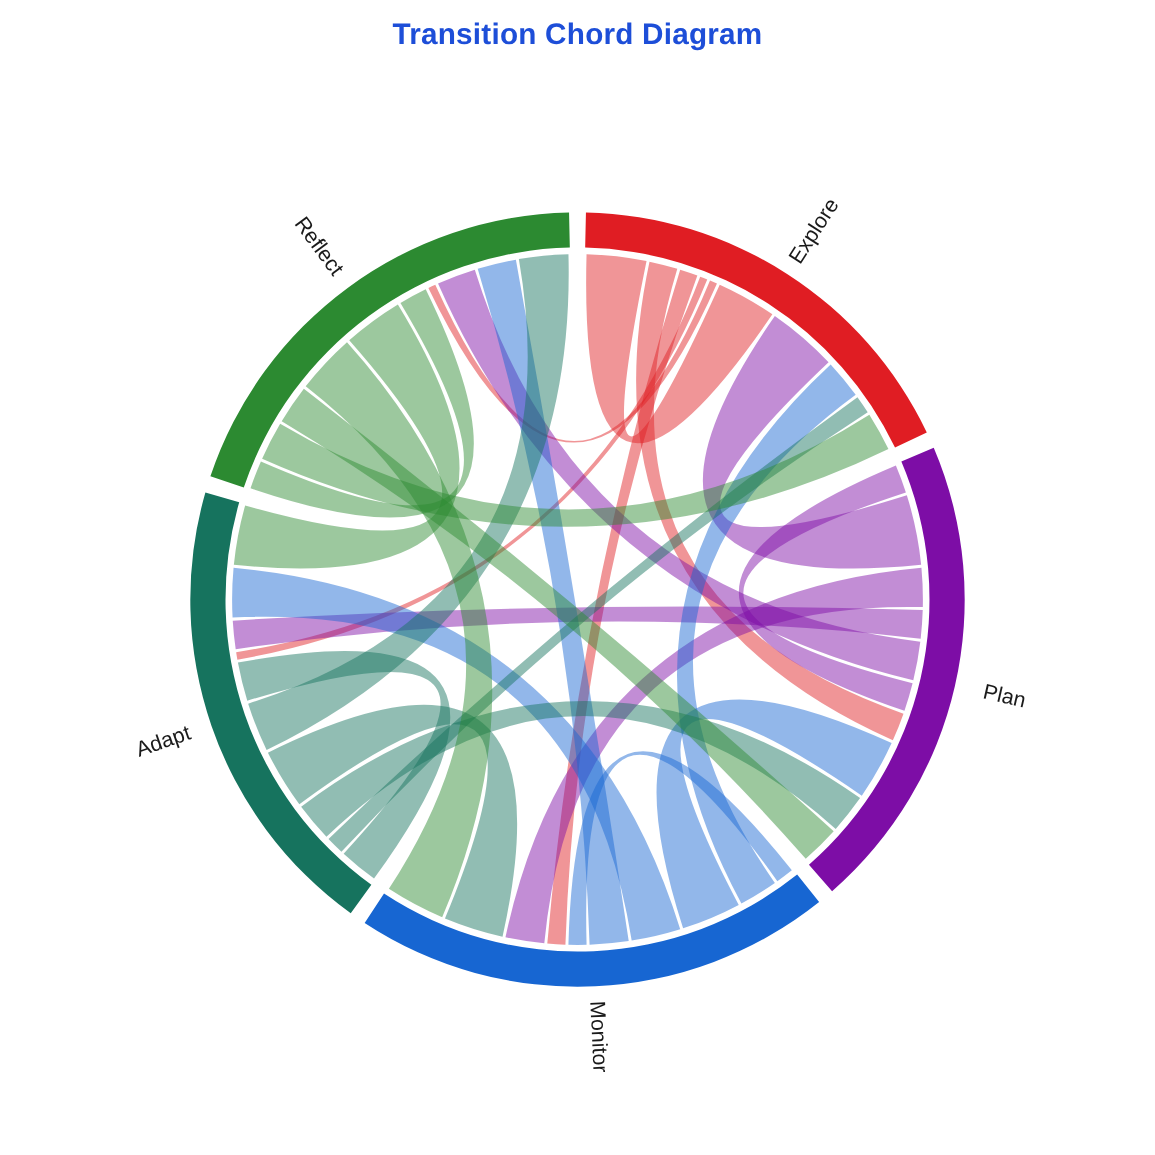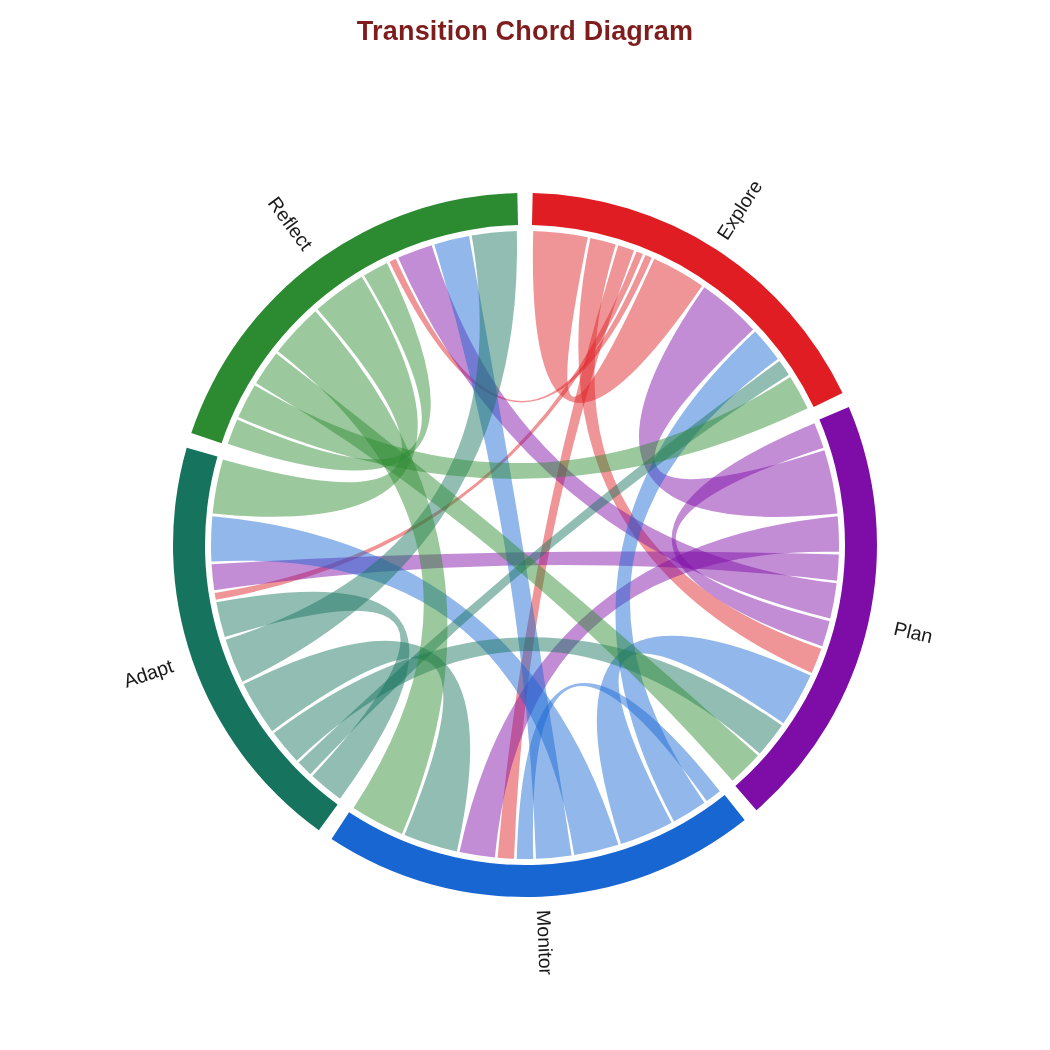--- a/index.html
+++ b/index.html
@@ -12,21 +12,21 @@
     font-family: "Liberation Sans", sans-serif;
   }
   .chart-title {
     position: absolute;
     top: 16px;
     left: 0;
     width: 100%;
     text-align: center;
     font-size: 27px;
     font-weight: bold;
-    color: #7f1d1d;
+    color: #1d4ed8;
     letter-spacing: 0.2px;
   }
   svg { position: absolute; left: 0; top: 0; }
   .glabel {
     font-family: "Liberation Sans", sans-serif;
     font-size: 19.5px;
     fill: #1a1a1a;
   }
 </style>
 </head>

